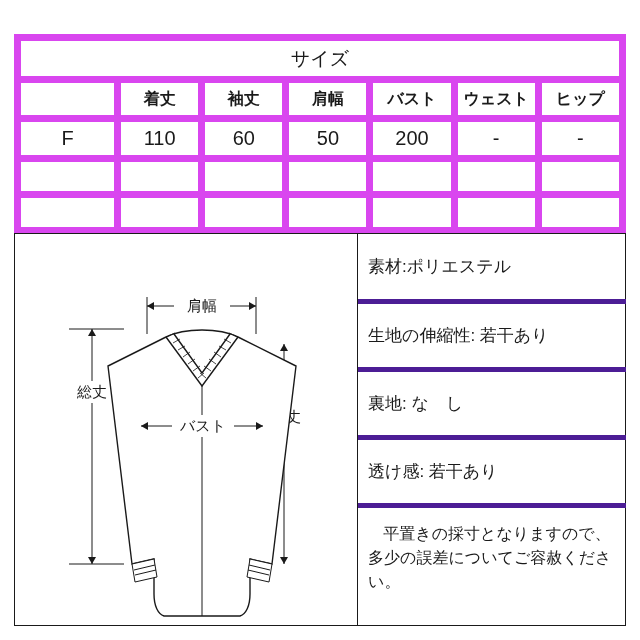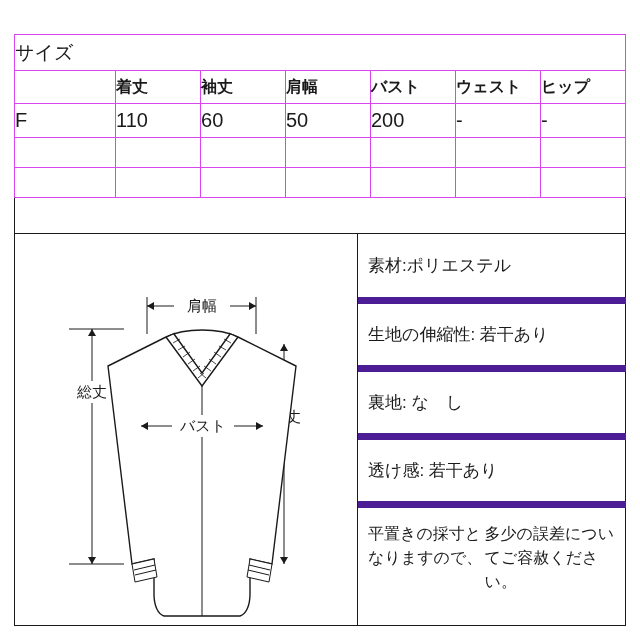--- a/index.html
+++ b/index.html
@@ -34,22 +34,23 @@
   
   .size-table {
     position: absolute;
     left: 14px;
     top: 34px;
     width: 612px;
     border-collapse: collapse;
     table-layout: fixed;
   }
   .size-table td {
-    border: 1px solid #d946ef;
+    border: 7px solid #d946ef;
     height: 30px;
+    text-align: center;
     vertical-align: middle;
     font-size: 19px;
     padding: 0;
   }
   .size-table tr.title-row td {
     height: 35px;
     font-size: 19px;
   }
   .size-table tr.header-row td {
     height: 32px;
@@ -84,36 +85,36 @@
     border-right: 1px solid #1a1a1a;
     box-sizing: border-box;
   }
   .spec-pane {
     position: relative;
     flex: 1;
     height: 100%;
   }
   .spec-row {
     box-sizing: border-box;
-    border-bottom: 7px solid #4c1d95;
+    border-bottom: 5px solid #4c1d95;
     display: flex;
     align-items: center;
     padding-left: 10px;
     font-size: 17px;
   }
   .spec-row.r1 { height: 70px; }
   .spec-row.r2 { height: 68px; }
   .spec-row.r3 { height: 68px; }
   .spec-row.r4 { height: 68px; }
   .spec-row.note {
     height: 118px;
     border-bottom: none;
-    align-items: flex-start;
+    align-items: center;
     padding-top: 14px;
-    flex-direction: row;
+    flex-direction: column;
     justify-content: flex-start;
     line-height: 1.5;
     font-size: 16px;
   }
   .spec-row.note span { display: block; }
 
   
   .diagram-svg {
     position: absolute;
     left: 0;

